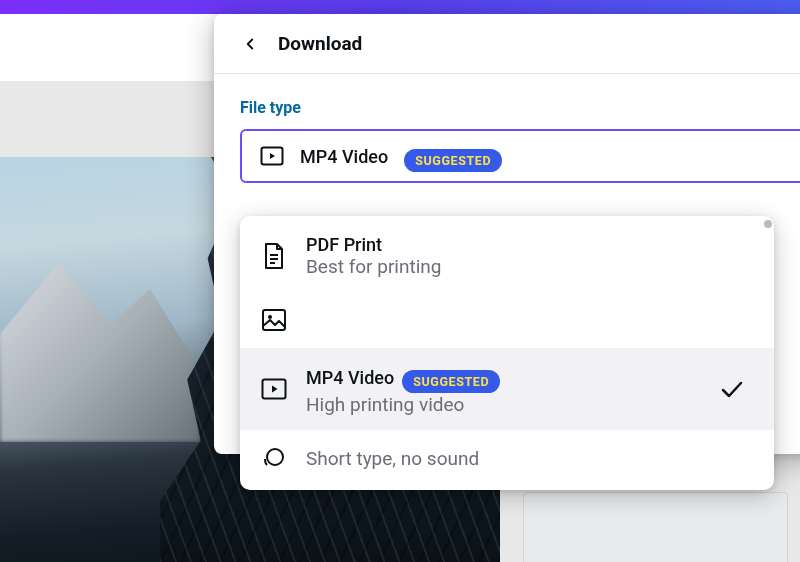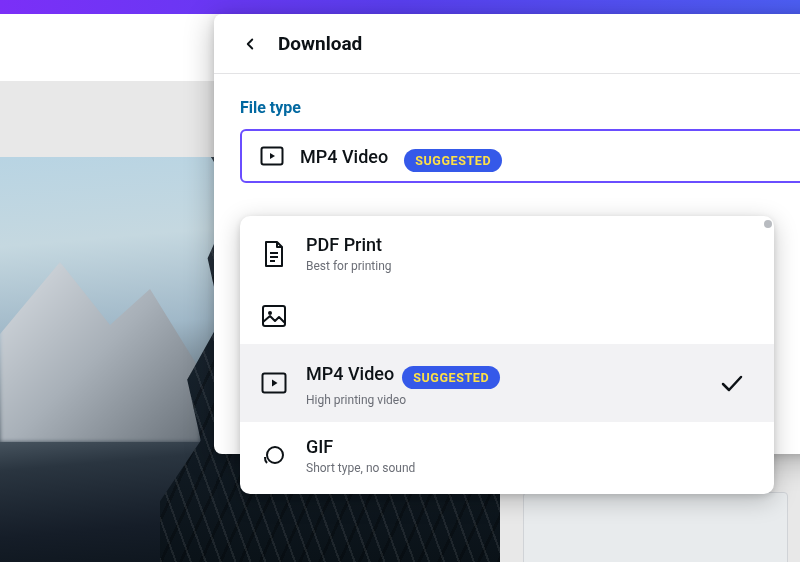--- a/index.html
+++ b/index.html
@@ -175,21 +175,21 @@
     }
     .opt-title {
       font-size: 18px;
       color: #0d1216;
       font-weight: 500;
       display: flex;
       align-items: center;
       gap: 8px;
     }
     .opt-desc {
-      font-size: 12px;
+      font-size: 19px;
       color: #6b6e76;
       margin-top: 12px;
     }
     .crown {
       font-size: 14px;
       background: #fdb913;
       color: #fff;
       width: 20px; height: 20px;
       border-radius: 50%;
       display: inline-flex;
@@ -303,21 +303,18 @@
     </div>
 
     <div class="option">
       <span class="ico">
         <svg width="26" height="26" viewBox="0 0 26 26" fill="none" stroke="#0d1216" stroke-width="2">
           <circle cx="14" cy="12" r="8"></circle>
           <path d="M6 20 A8 8 0 0 1 4 14"></path>
         </svg>
       </span>
       <span class="text">
-        <span class="opt-title">
-          <span>GIF</span>
-        </span>
         <span class="opt-desc">Short type, no sound</span>
       </span>
     </div>
 
   </div>
 </div>
 
 </body></html>

